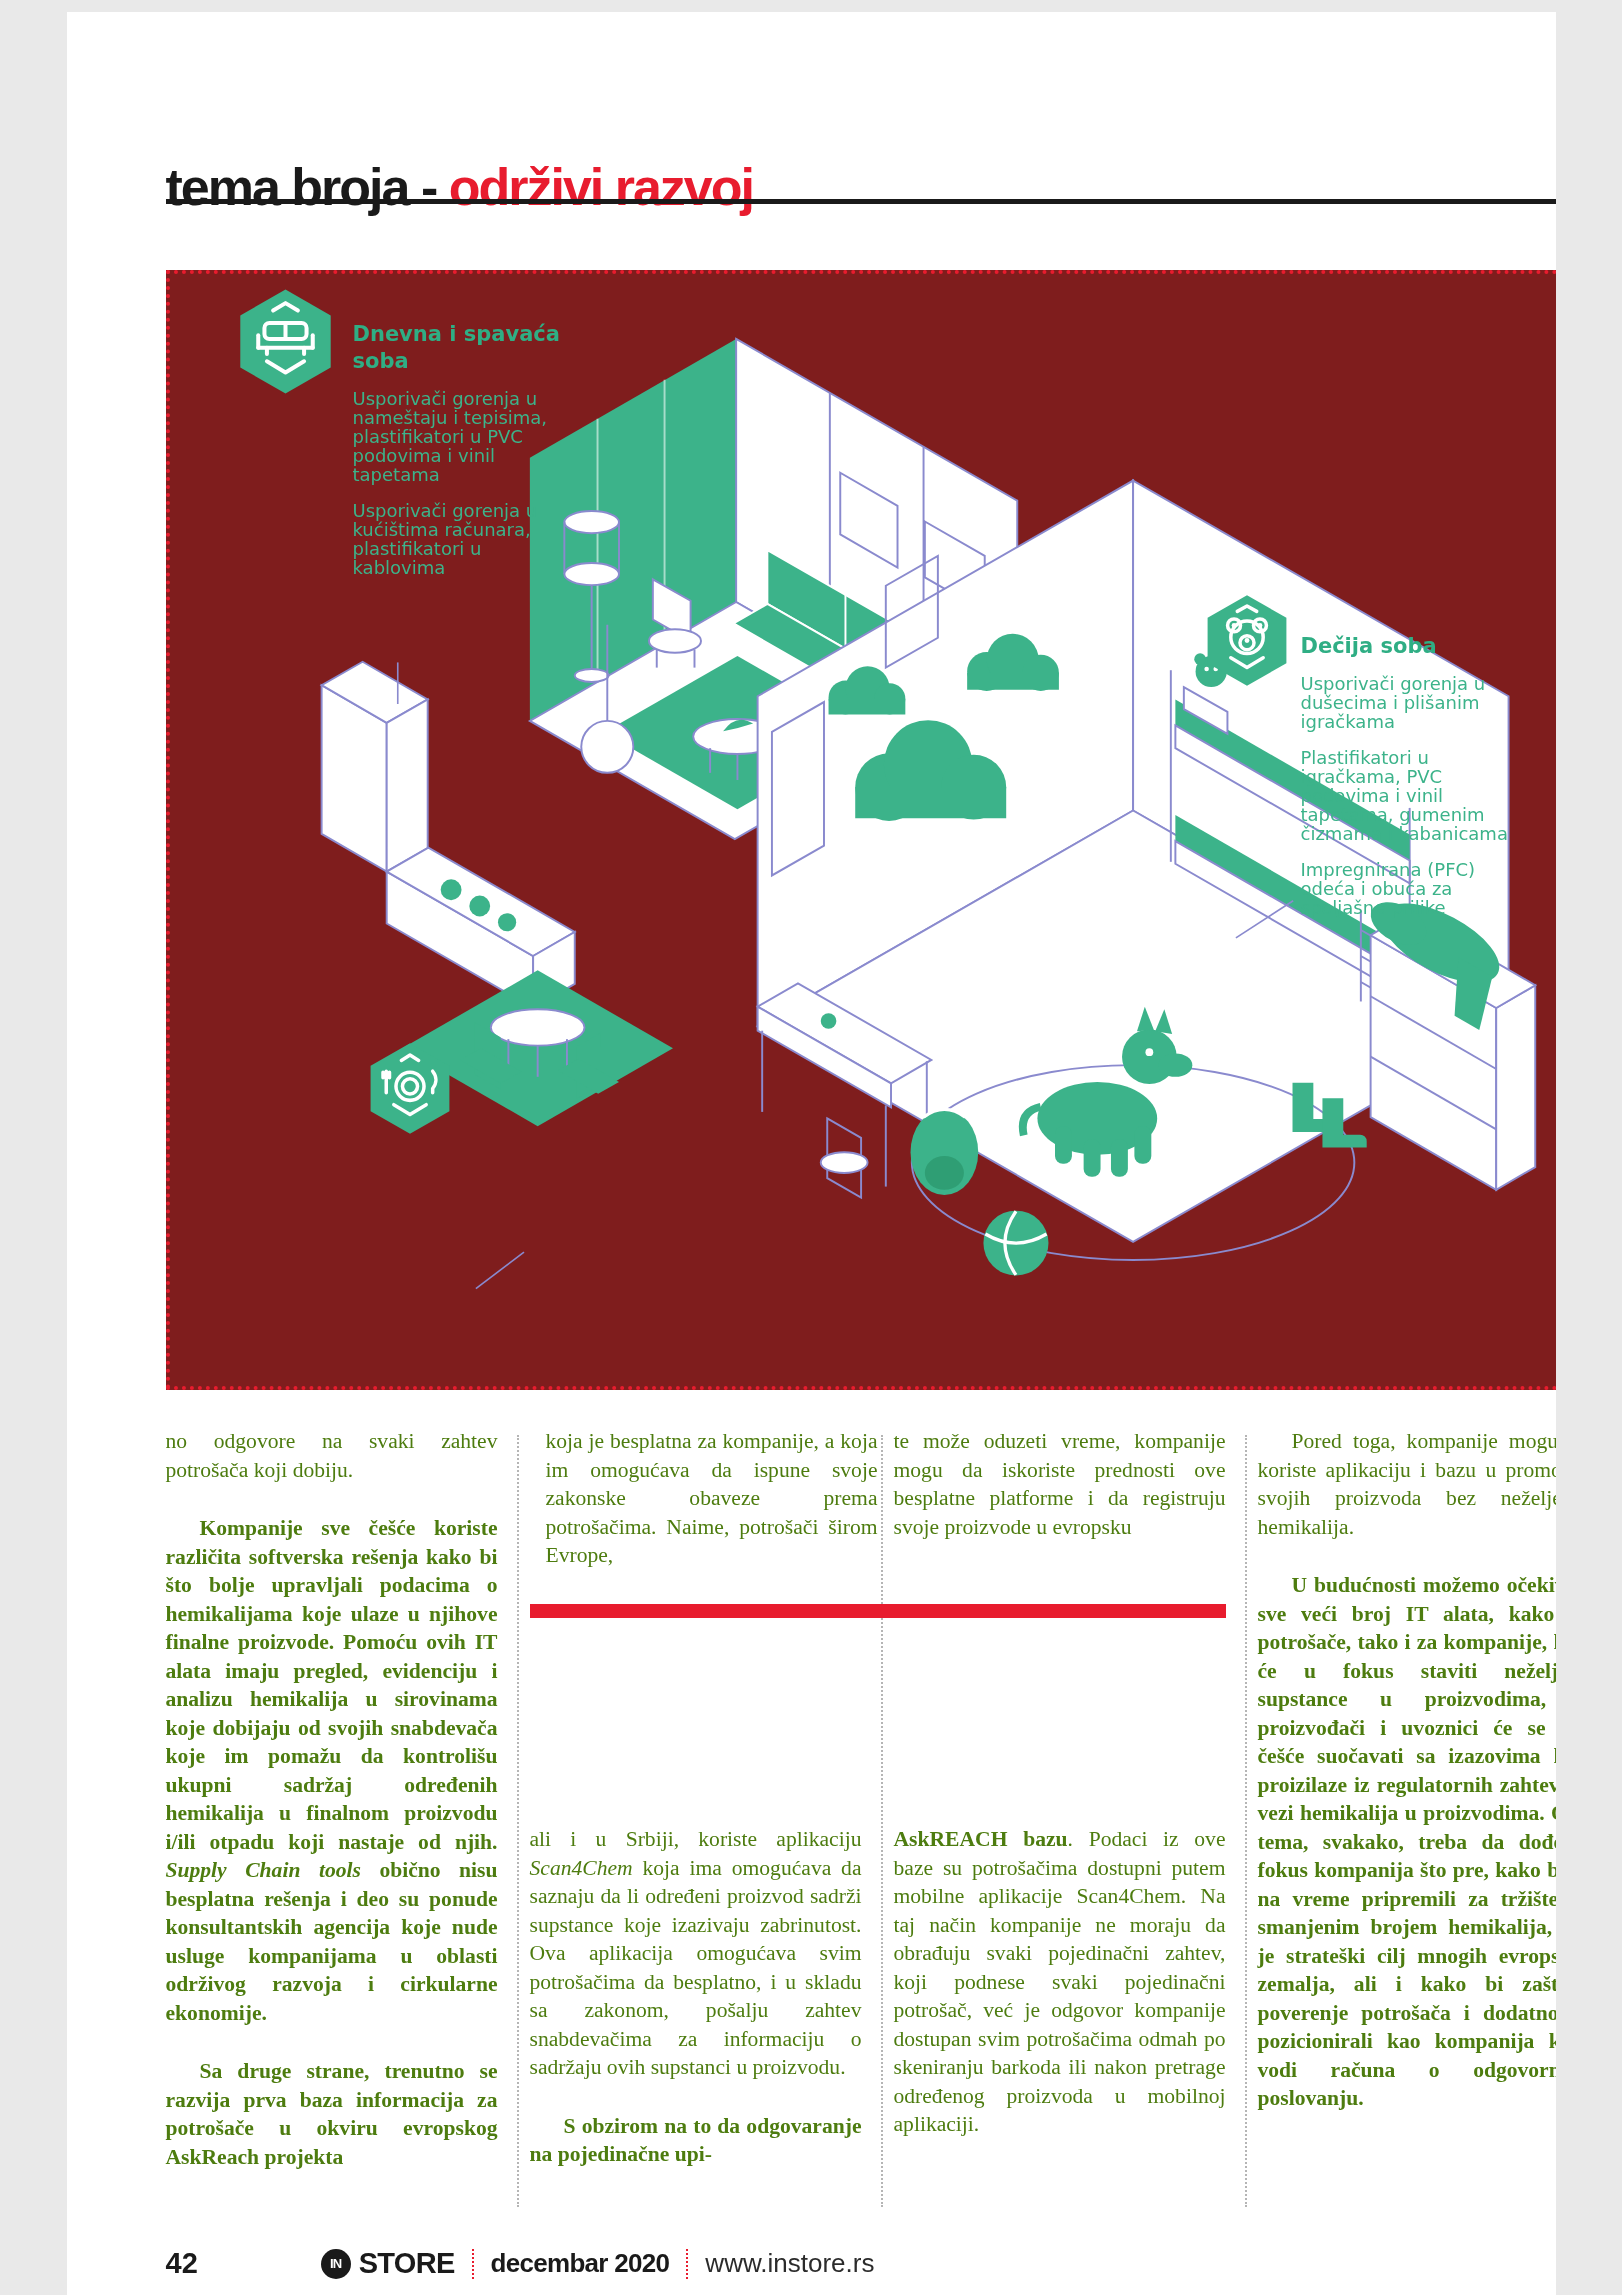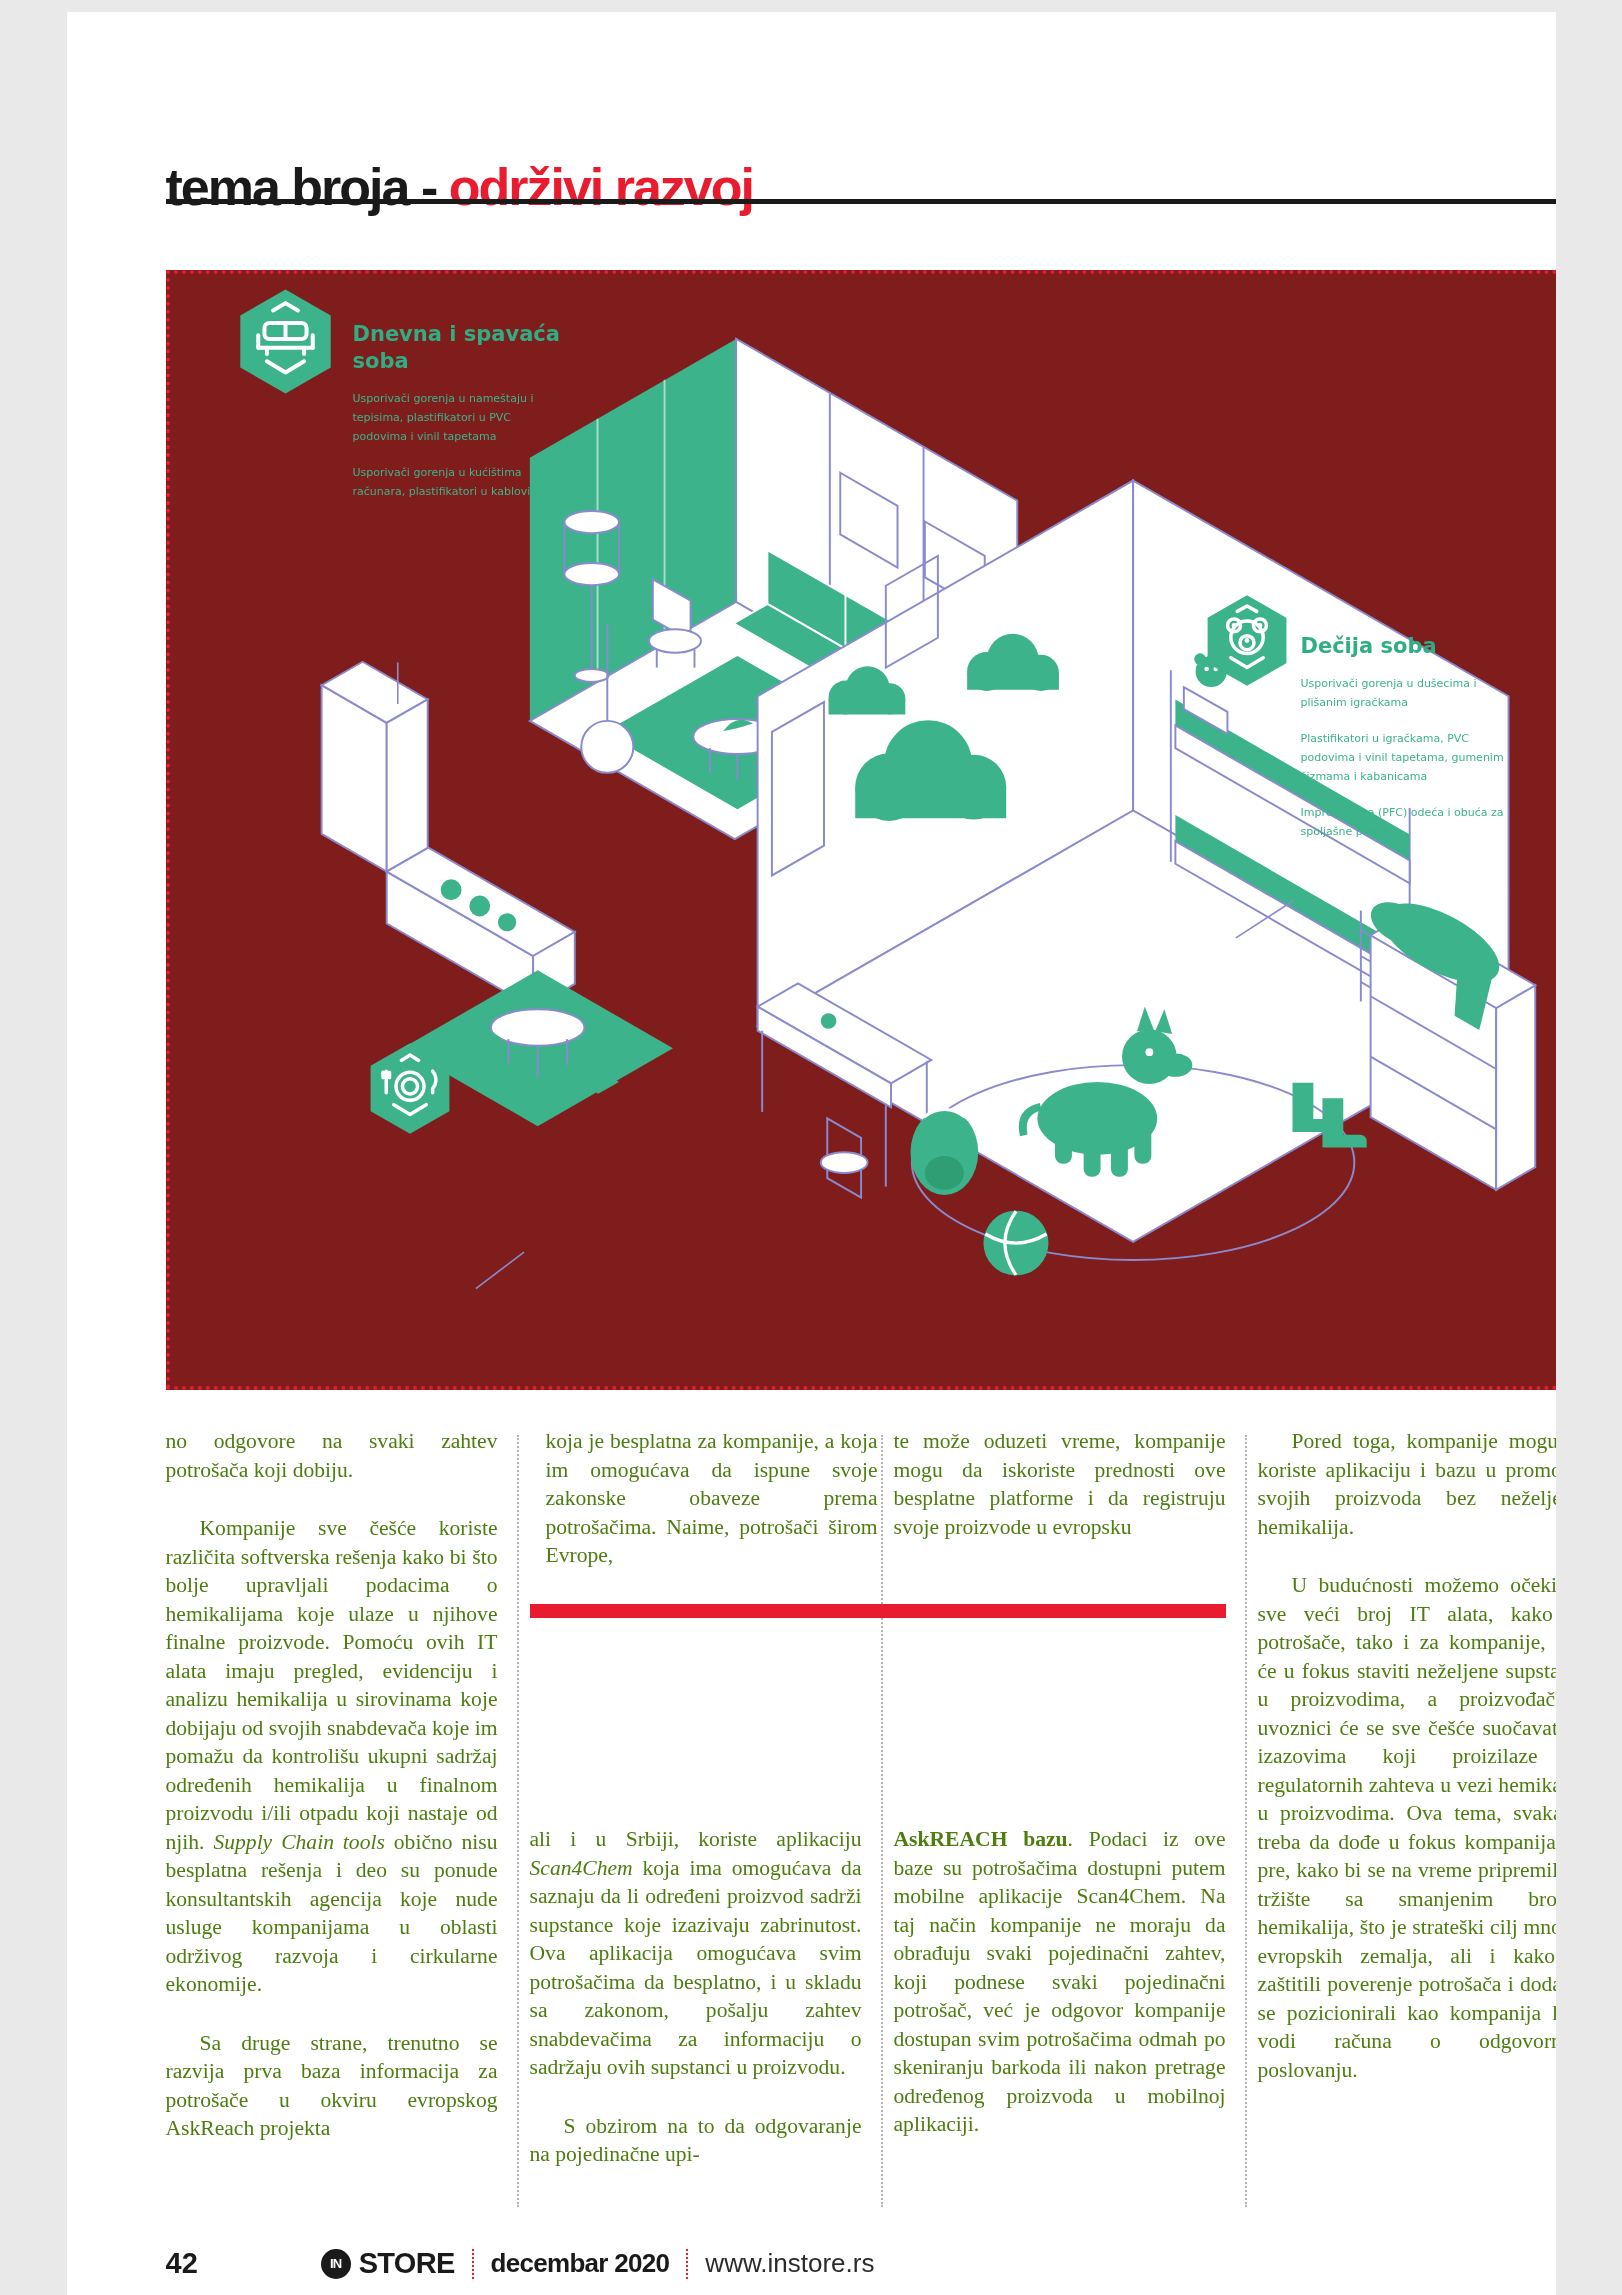--- a/index.html
+++ b/index.html
@@ -10,26 +10,26 @@
             white-space:nowrap;color:#1a1a1a;}
   .masthead .red{color:#e81c2e;}
   .head-rule{position:absolute;left:99px;top:187px;width:1424px;height:4.6px;background:#1a1a1a;}
   
   .illu{position:absolute;left:99px;top:258px;width:1424px;height:1120px;border:4.6px dotted #e81c2e;
         box-sizing:border-box;background:#7f1d1d;}
   .scene{position:absolute;left:0;top:0;width:100%;height:100%;}
   .room-icon{position:absolute;}
   .room-label{position:absolute;color:#3cb38a;font-family:"DejaVu Sans",sans-serif;}
   .room-label h2{margin:0 0 14.4px 0;font-size:21px;line-height:27px;font-weight:bold;color:#2fae84;}
-  .room-label p{margin:0 0 17px 0;font-size:11px;line-height:19px;font-weight:normal;}
+  .room-label p{margin:0 0 17px 0;font-size:18px;line-height:19px;font-weight:normal;}
   
   .bodycol{position:absolute;width:332px;font-family:"Liberation Serif",serif;font-size:21.6px;
            line-height:28.5px;text-align:justify;color:#4d7c0f;hyphens:auto;}
   .bodycol p{margin:0;}
-  .bodycol p + p{margin-top:30px;}
+  .bodycol p + p{margin-top:30px;font-weight:bold;}
   .bodycol p.ind{text-indent:34px;}
   .bodycol .i{font-style:italic;}
   .bodycol .b{font-weight:bold;}
   .colsep{position:absolute;top:1423px;height:772px;width:0;border-left:2px dotted #b5b5b5;}
   .quote{position:absolute;left:463px;top:1592px;width:696px;}
   .qrule{height:7.2px;background:#e81c2e;}
   .quote p{margin:17px 6.5px;text-align:center;color:#e81c2e;font-family:"DejaVu Serif",serif;
            font-style:italic;font-weight:bold;font-size:27.5px;line-height:39px;}
   
   .pagefoot{position:absolute;left:99px;top:2230px;width:1424px;height:43px;display:flex;align-items:center;}

